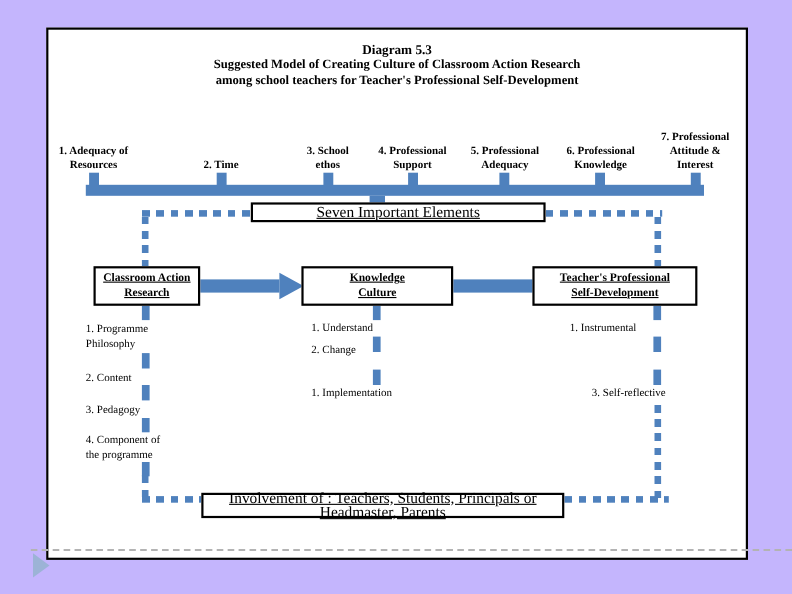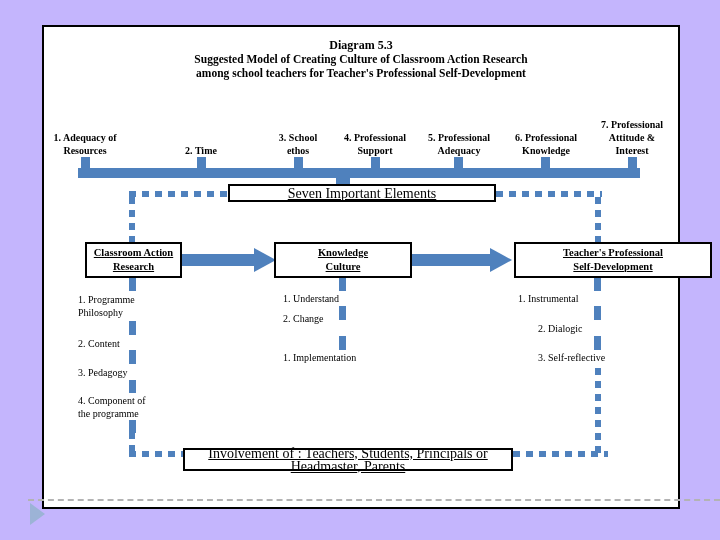--- a/index.html
+++ b/index.html
@@ -166,21 +166,21 @@
   <div class="dot-h" style="left:513px; top:451px; width:95px;"></div>
 
   <div class="black-box head-box" style="left:85px; top:242px; width:97px; height:36px;">
     <span>Classroom Action
 Research</span>
   </div>
   <div class="black-box head-box" style="left:274px; top:242px; width:138px; height:36px;">
     <span>Knowledge
 Culture</span>
   </div>
-  <div class="black-box head-box" style="left:514px; top:242px; width:198px; height:36px;">
+  <div class="black-box head-box" style="left:484px; top:242px; width:150px; height:36px;">
     <span>Teacher's Professional
 Self-Development</span>
   </div>
 
   <div class="arrow-shaft" style="left:182px; top:254px; width:72px;"></div>
   <div class="arrow-head" style="left:254px; top:248px;"></div>
   <div class="arrow-shaft" style="left:412px; top:254px; width:78px;"></div>
   <div class="arrow-head" style="left:490px; top:248px;"></div>
 
   <div class="stub" style="left:129px; top:278px; height:13px;"></div>
@@ -198,21 +198,20 @@
   <div class="stub" style="left:339px; top:278px; height:13px;"></div>
   <div class="list-item" style="left:283px; top:292px; width:120px;font-family:Liberation Serif, serif;">1. Understand</div>
   <div class="stub" style="left:339px; top:306px; height:14px;"></div>
   <div class="list-item" style="left:283px; top:312px; width:120px;">2. Change</div>
   <div class="stub" style="left:339px; top:336px; height:14px;"></div>
   <div class="list-item" style="left:283px; top:351px; width:120px;">1. Implementation</div>
 
   <div class="stub" style="left:594px; top:278px; height:13px;"></div>
   <div class="list-item" style="left:518px; top:292px; width:120px;">1. Instrumental</div>
   <div class="stub" style="left:594px; top:306px; height:14px;"></div>
-  <div class="list-item" style="left:538px; top:322px; width:120px;">2. Dialogic</div>
   <div class="stub" style="left:594px; top:336px; height:14px;"></div>
   <div class="list-item" style="left:538px; top:351px; width:120px;">3. Self-reflective</div>
 
   <div class="black-box label-box" style="left:183px; top:448px; width:330px; height:23px;">
     <span>Involvement of : Teachers, Students, Principals or Headmaster, Parents</span>
   </div>
 
   <div class="dashed-rule"></div>
   <div class="corner-triangle"></div>
 

